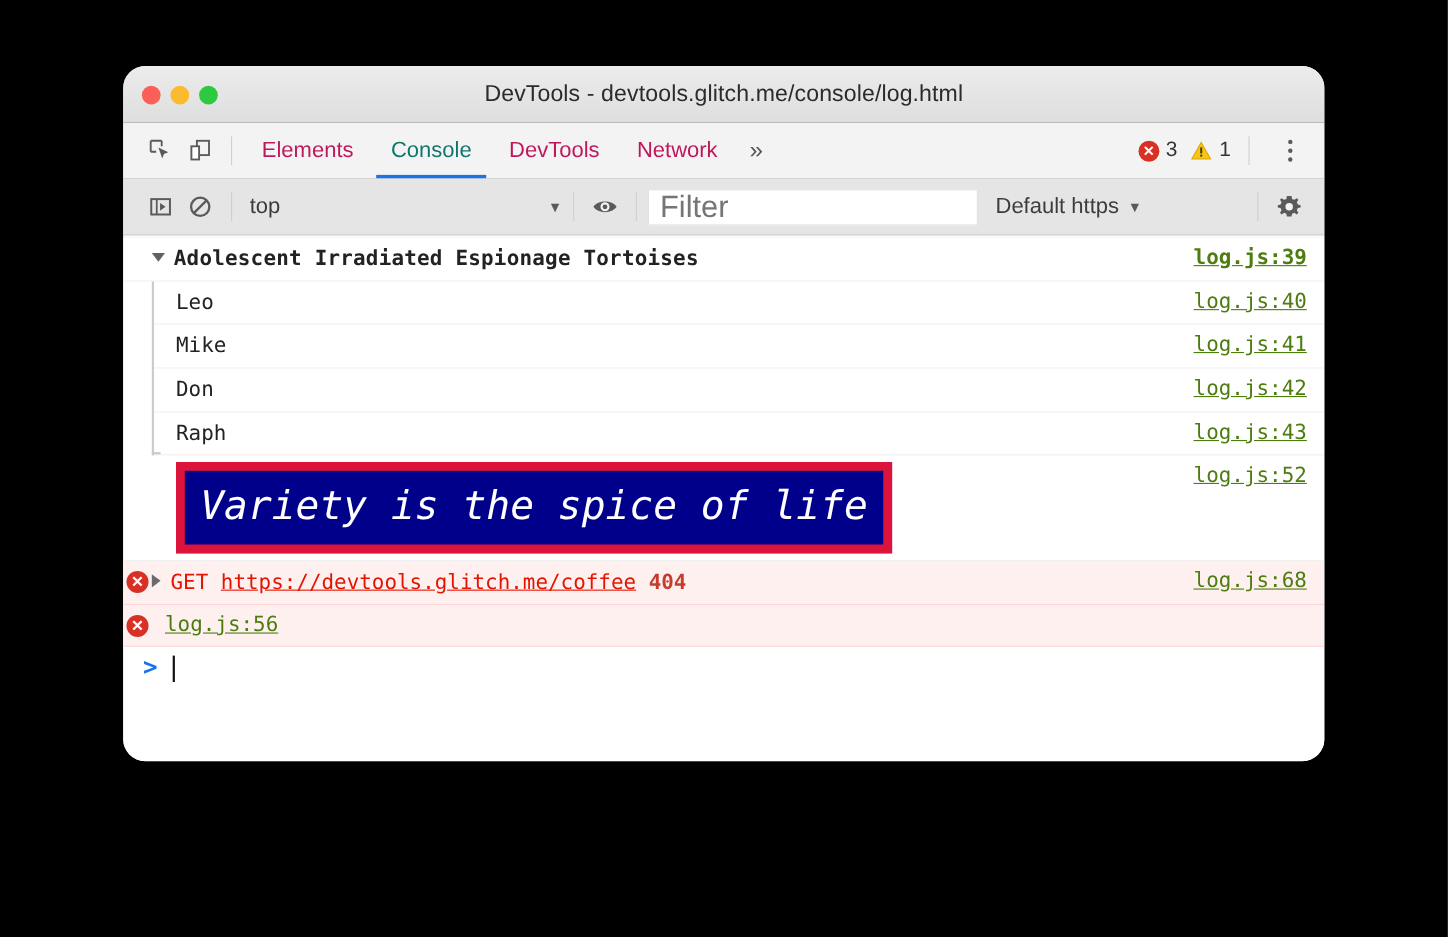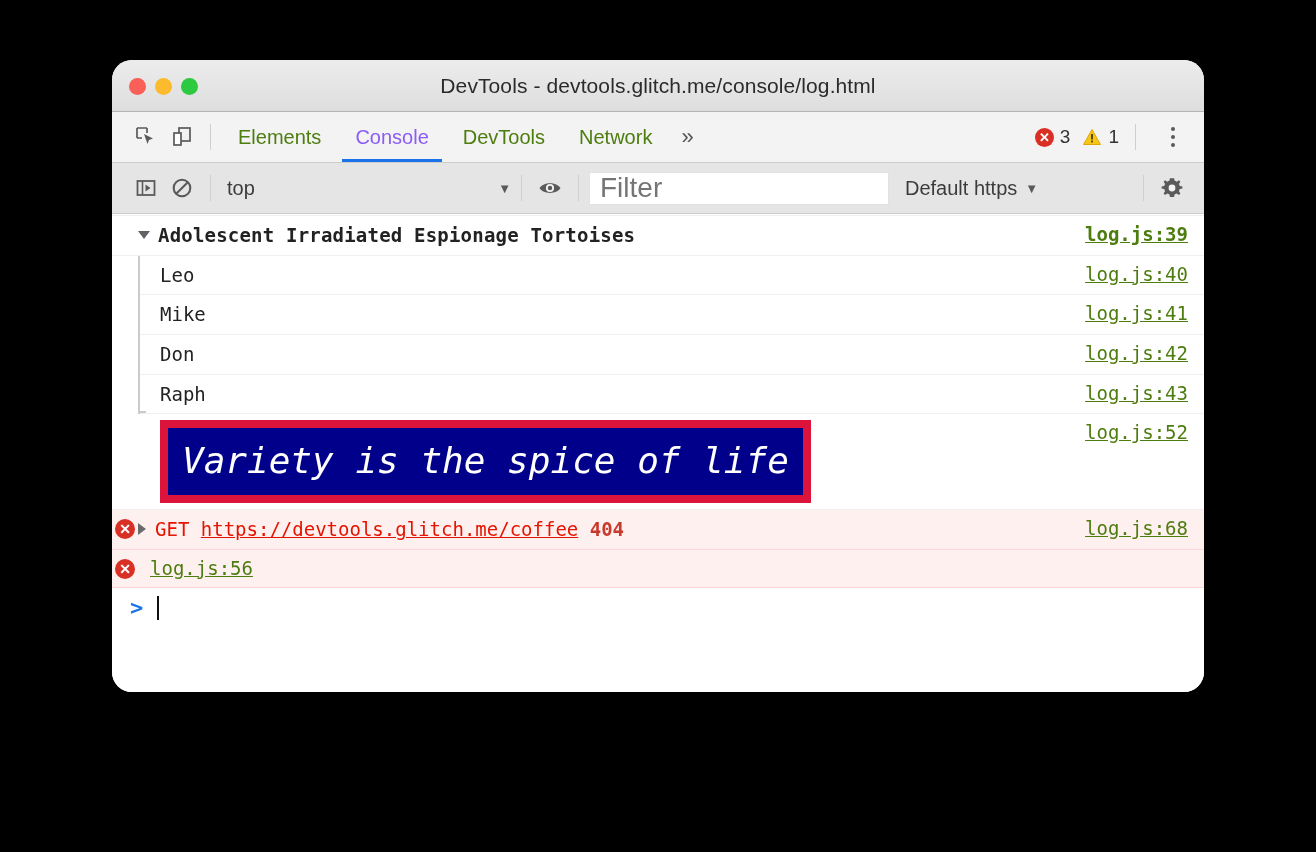--- a/index.html
+++ b/index.html
@@ -59,29 +59,29 @@
     width: 36px; height: 36px;
     display: flex; align-items: center; justify-content: center;
     cursor: pointer;
   }
   .tb-sep {
     width: 1px; height: 26px; background: #cfcfcf; margin: 0 10px;
   }
   .tabs { display: flex; align-items: center; height: 100%; }
   .tab {
     font-size: 20px;
-    color: #4d7c0f;
+    color: #be185d;
     padding: 0 17px;
     height: 100%;
     display: flex; align-items: center;
     position: relative;
     cursor: pointer;
     white-space: nowrap;
   }
-  .tab.active { color: #8b5cf6; }
+  .tab.active { color: #0f766e; }
   .tab.active::after {
     content: "";
     position: absolute;
     left: 4px; right: 4px; bottom: 0;
     height: 3px;
     background: #1a73e8;
   }
   .tab.more { font-size: 22px; padding: 0 12px; color: #555; }
   .tabbar-right {
     margin-left: auto;

